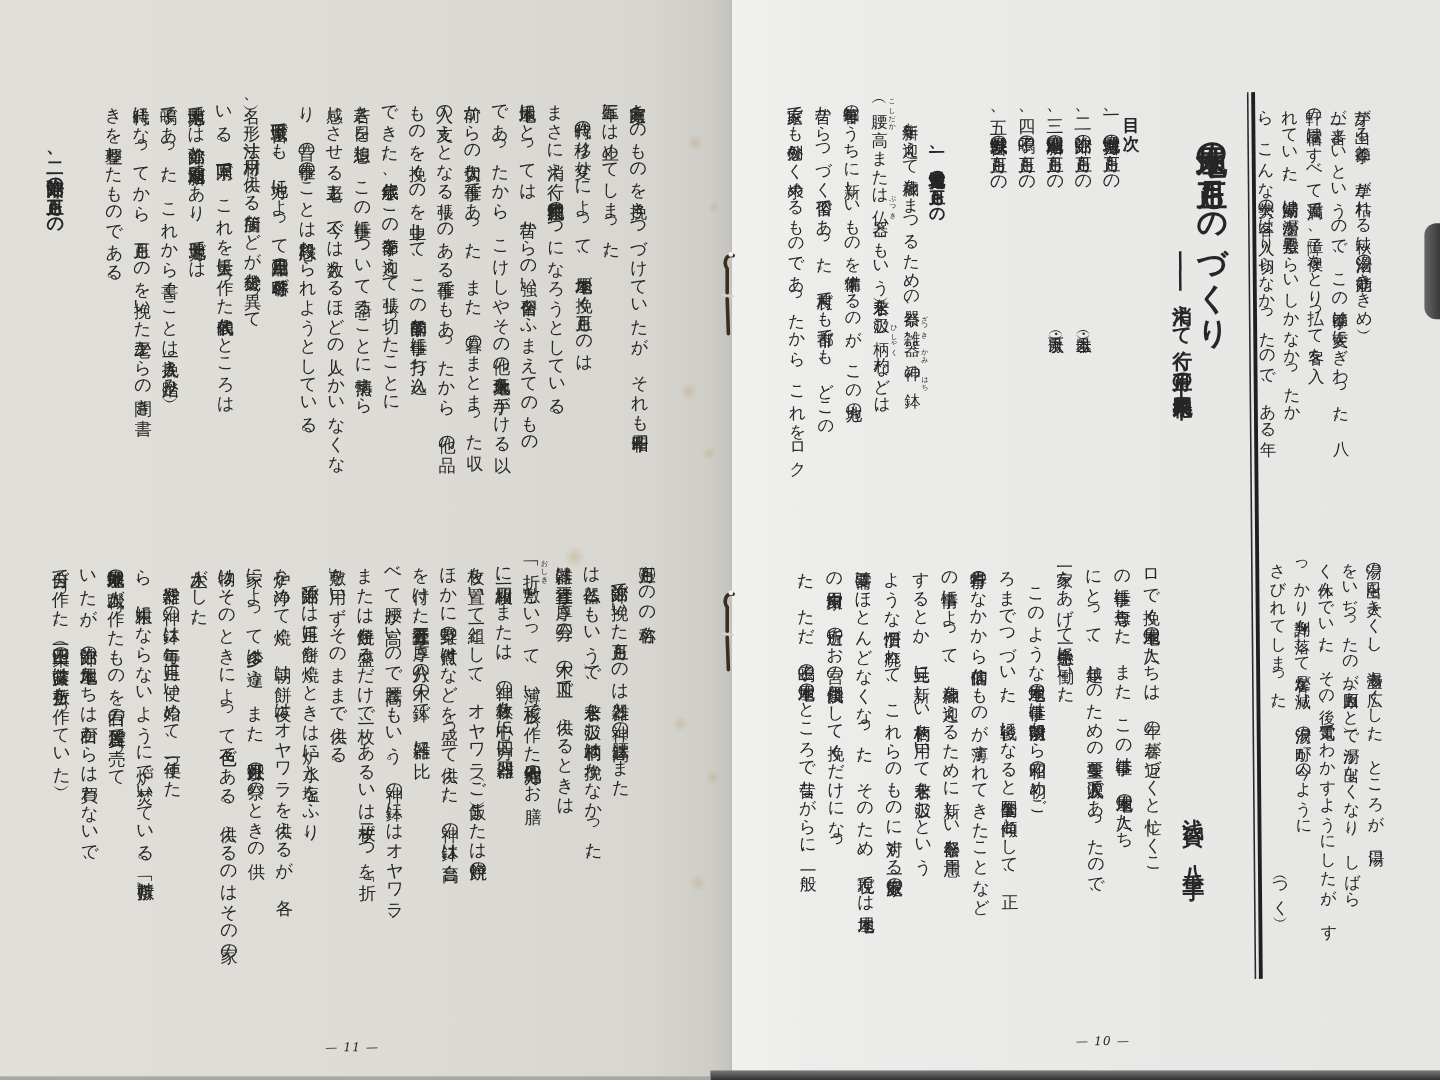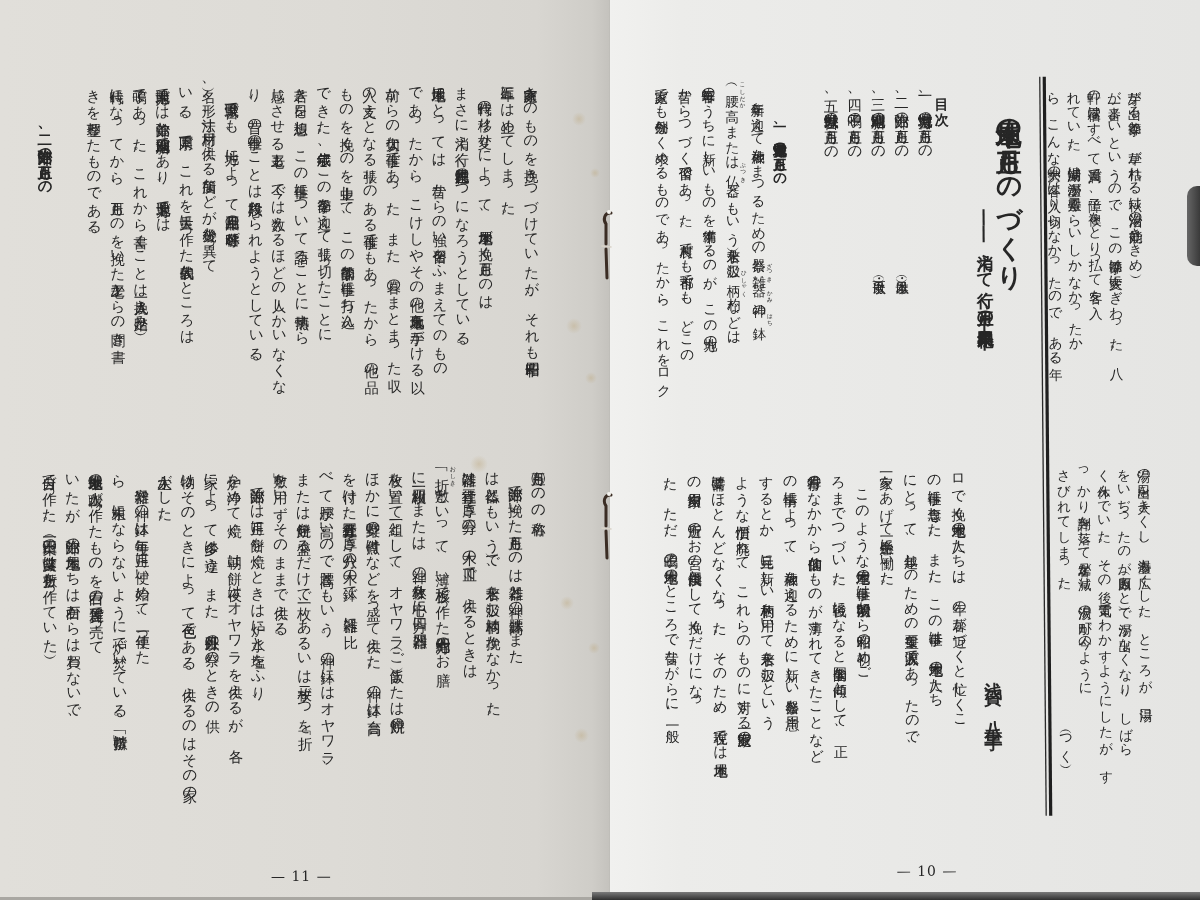--- a/index.html
+++ b/index.html
@@ -47,21 +47,21 @@
   .toc      { right: 261px; top: 88px;  font-size: 14.5px; line-height: 23.5px; }
   .toc-note1{ right: 285px; top: 271px; font-size: 13px; line-height: 23.5px; }
   .toc-note2{ right: 308px; top: 271px; font-size: 13px; line-height: 23.5px; }
   .s1head   { right: 406px; top: 118px; font-size: 13.5px; line-height: 22px; }
   .rt       { right: 426px; top: 77px;  font-size: 13.7px; line-height: 23.5px; }
   .rb       { right: 230px; top: 465px; font-size: 14.1px; line-height: 24px; }
   .rr1      { right: 52px;  top: 83px;  font-size: 13.6px; line-height: 20.25px; }
   .rr2      { right: 47px;  top: 462px; font-size: 13.4px; line-height: 20px; }
   .tsuzuku  { right: 127px; top: 727px; font-size: 13.4px; line-height: 20px; }
 
-  .pn { position: absolute; font-size: 14px; letter-spacing: 1px; white-space: nowrap; color: var(--ink, #262626); }
+  .pn { position: absolute; font-size: 10px; letter-spacing: 1px; white-space: nowrap; color: var(--ink, #262626); font-style: italic; }
   .pn11 { left: 268px; top: 868px; }
   .pn10 { left: 893px; top: 863px; }
 
   svg.overlay { position: absolute; left: 0; top: 0; }
 </style>
 </head>
 <body>
 
 <div class="page page-left"></div>
 <div class="page page-right"></div>

